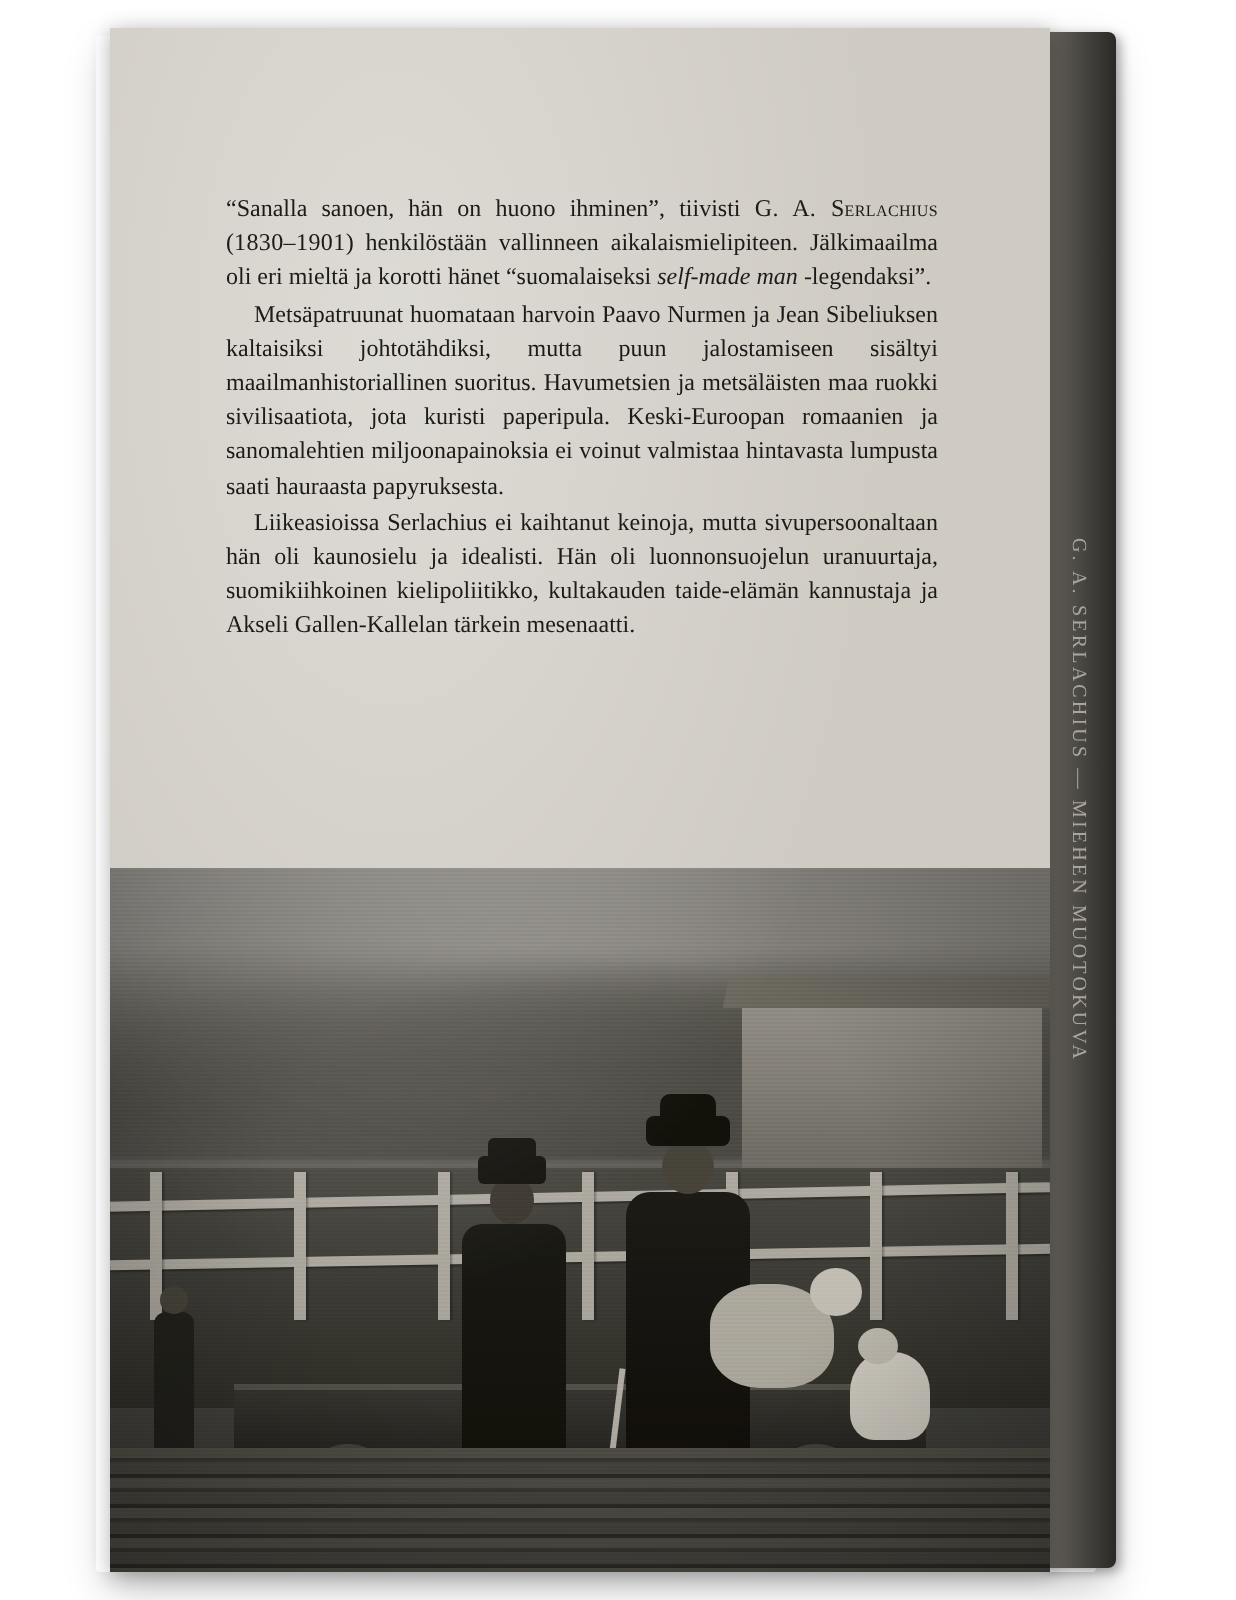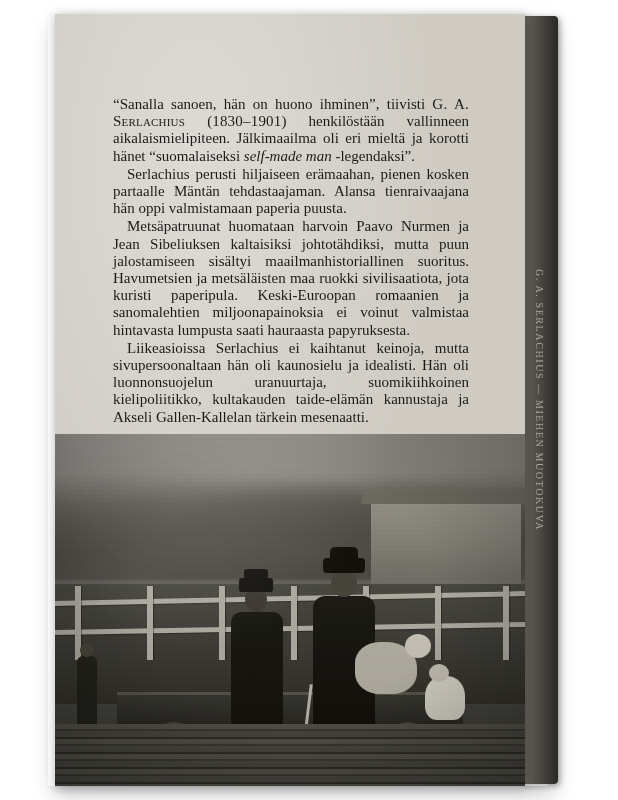--- a/index.html
+++ b/index.html
@@ -79,21 +79,21 @@
     pointer-events: none;
   }
 
   
   .textblock {
     position: absolute;
     left: 58px;
     top: 82px;
     width: 356px;
     color: #1c1b19;
-    font-size: 15px;
+    font-size: 12px;
     line-height: 17.2px;
     text-align: justify;
     z-index: 3;
   }
   .textblock p {
     margin: 0;
     text-indent: 0;
   }
   .textblock p + p {
     text-indent: 14px;
@@ -349,21 +349,20 @@
     </div>
 
     <div class="cover">
 
       <div class="textblock">
         <p>
           “Sanalla sanoen, hän on huono ihminen”, tiivisti <span class="small-caps">G. A. Serlachius</span>
           (<span class="small-caps">1830–1901</span>) henkilöstään vallinneen aikalaismielipiteen. Jälkimaailma
           oli eri mieltä ja korotti hänet “suomalaiseksi <em>self-made man</em> -legendaksi”.
         </p>
-        <p>Serlachius perusti hiljaiseen erämaahan, pienen kosken partaalle Mäntän tehdastaajaman. Alansa tienraivaajana hän oppi valmistamaan paperia puusta.</p>
         <p>Metsäpatruunat huomataan harvoin Paavo Nurmen ja Jean Sibeliuksen kaltaisiksi johtotähdiksi, mutta puun jalostamiseen sisältyi maailmanhistoriallinen suoritus. Havumetsien ja metsäläisten maa ruokki sivilisaatiota, jota kuristi paperipula. Keski-Euroopan romaanien ja sanomalehtien miljoonapainoksia ei voinut valmistaa hintavasta lumpusta saati hauraasta papyruksesta.</p>
         <p>Liikeasioissa Serlachius ei kaihtanut keinoja, mutta sivupersoonaltaan hän oli kaunosielu ja idealisti. Hän oli luonnonsuojelun uranuurtaja, suomikiihkoinen kielipoliitikko, kultakauden taide-elämän kannustaja ja Akseli Gallen-Kallelan tärkein mesenaatti.</p>
       </div>
 
       <div class="photo">
         <div class="sky"></div>
         <div class="treeline"></div>
         <div class="building"></div>
         <div class="ground"></div>
 

